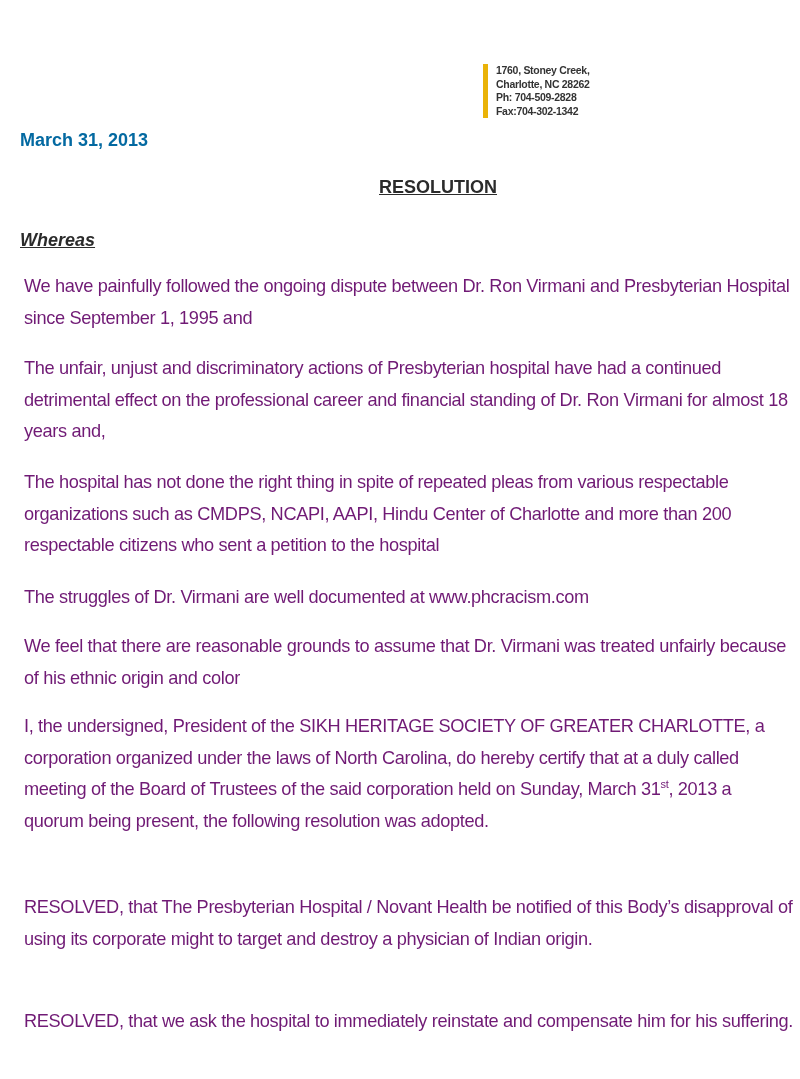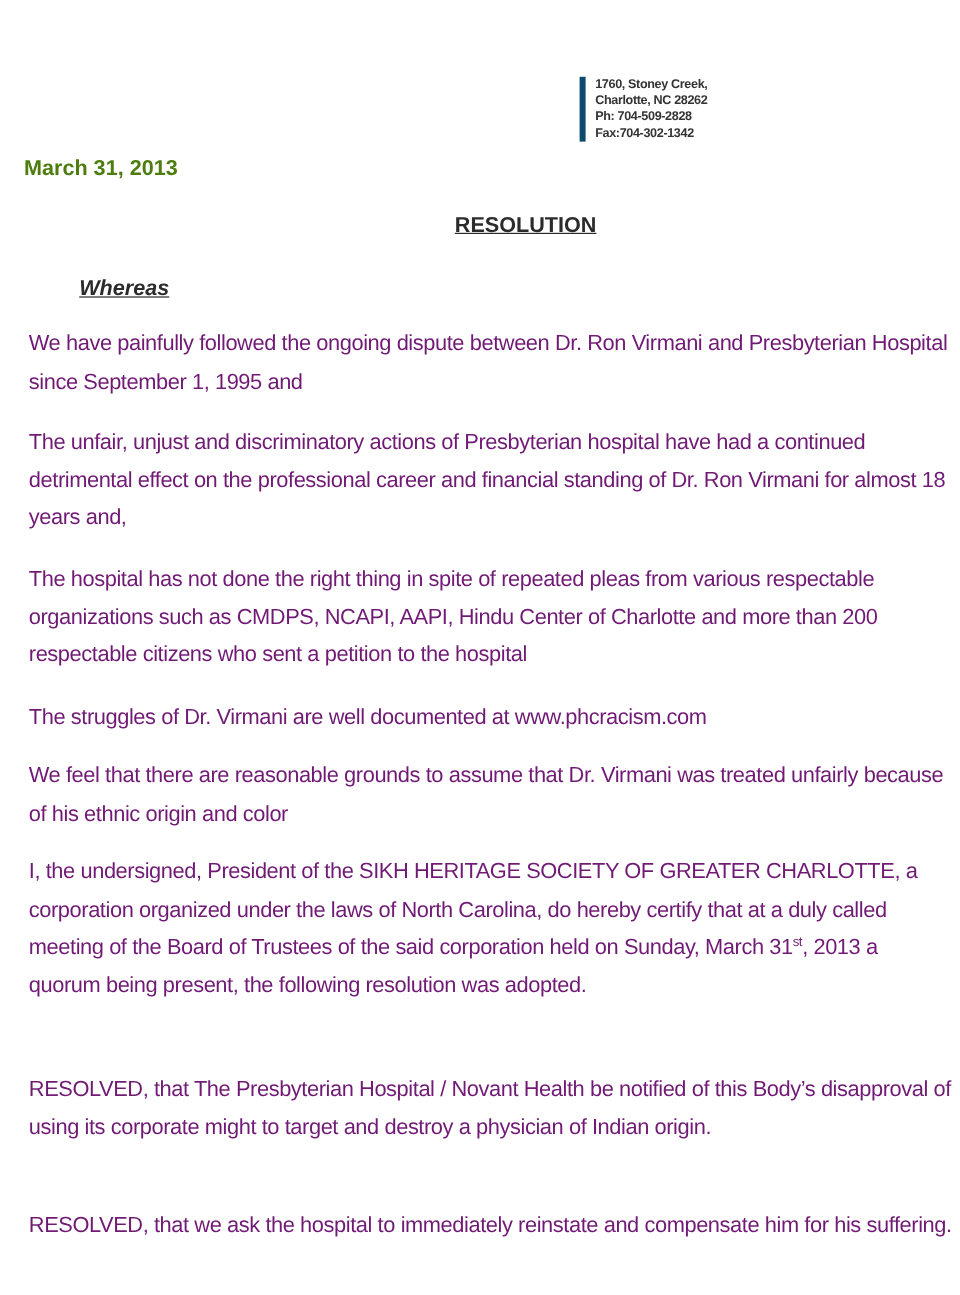--- a/index.html
+++ b/index.html
@@ -11,35 +11,35 @@
   }
   .letterhead {
     position: absolute; left: 82px; top: 12px;
     font-family: "Liberation Serif", serif;
     font-size: 23px; line-height: 25px; letter-spacing: 1.2px;
     color: #3a3a3a; font-weight: normal;
   }
   .letterhead div { white-space: nowrap; }
   .address {
     position: absolute; left: 483px; top: 64px;
-    border-left: 5px solid #0c4a6e; padding-left: 8px;
+    border-left: 5px solid #eab308; padding-left: 8px;
     font-size: 10.5px; line-height: 13.5px; font-weight: bold;
     color: #333; letter-spacing: -0.3px;
   }
   .date {
     position: absolute; left: 20px; top: 130px;
-    font-size: 18px; font-weight: bold; color: #4d7c0f;
+    font-size: 18px; font-weight: bold; color: #0369a1;
   }
   .title {
     position: absolute; left: 344px; top: 177px;
     font-size: 18px; font-weight: bold; text-decoration: underline; color: #2b2b2b; margin-left: 35px;
   }
   .whereas {
     position: absolute; left: 20px; top: 230px;
-    font-size: 18px; font-weight: bold; font-style: italic; text-decoration: underline; color: #2b2b2b; margin-left: 46px;
+    font-size: 18px; font-weight: bold; font-style: italic; text-decoration: underline; color: #2b2b2b;
   }
   .para {
     position: absolute; left: 24px; width: 770px;
     font-size: 18.2px; line-height: 31.5px; color: #701a75;
     letter-spacing: -0.35px;
   }
   .para sup { font-size: 11px; line-height: 0; text-align: right; }
 </style>
 </head>
 <body>

